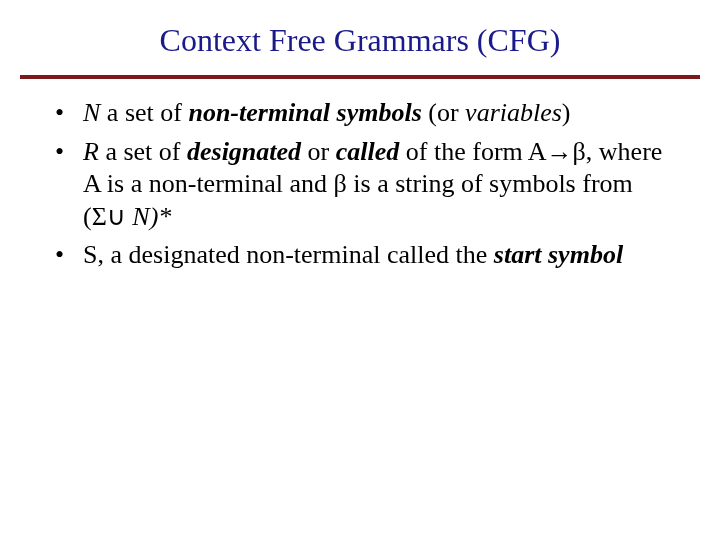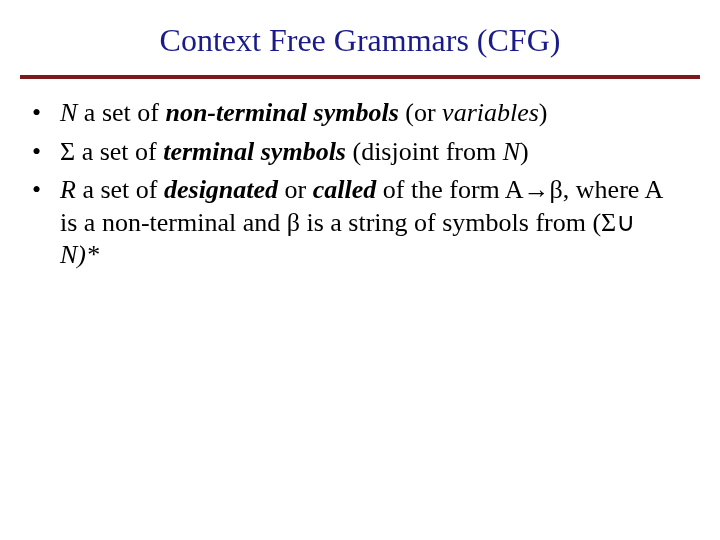--- a/index.html
+++ b/index.html
@@ -25,21 +25,21 @@
     padding-bottom: 10px;
     font-weight: normal;
   }
   .rule {
     margin: 6px 20px 0 20px;
     border: none;
     border-top: 4px solid #7a1a1a;
     height: 0;
   }
   .content {
-    padding: 18px 40px 0 32px;
+    padding: 18px 40px 0 55px;
     font-size: 26px;
     line-height: 1.25;
   }
   ul.bullets {
     list-style: none;
     padding: 0;
     margin: 0;
   }
   ul.bullets > li {
     position: relative;
@@ -64,24 +64,24 @@
   <div class="title">Context Free Grammars (CFG)</div>
   <hr class="rule">
 
   <div class="content">
     <ul class="bullets">
 
       <li>
         <span class="i">N</span><span> a set of </span><span class="bi">non-terminal symbols</span><span> (or </span><span class="i">variables</span><span>)</span>
       </li>
 
-      <li>
-        <span>Σ</span><span> a set of </span><span class="bi">terminal symbols</span><span> (disjoint from </span><span class="i">N</span><span>)</span>
-      </li>
 
       <li>
         <span class="i">R</span><span> a set of </span><span class="bi">designated</span><span> or </span><span class="bi">called</span><span> of the form A→β, where A is a non-terminal and β is a string of symbols from (Σ</span><span>∪</span><span> </span><span class="i">N)*</span>
       </li>
 
+      <li>
+        <span>S, a designated non-terminal called the </span><span class="bi">start symbol</span>
+      </li>
 
     </ul>
   </div>
 </div>
 
 </body></html>

